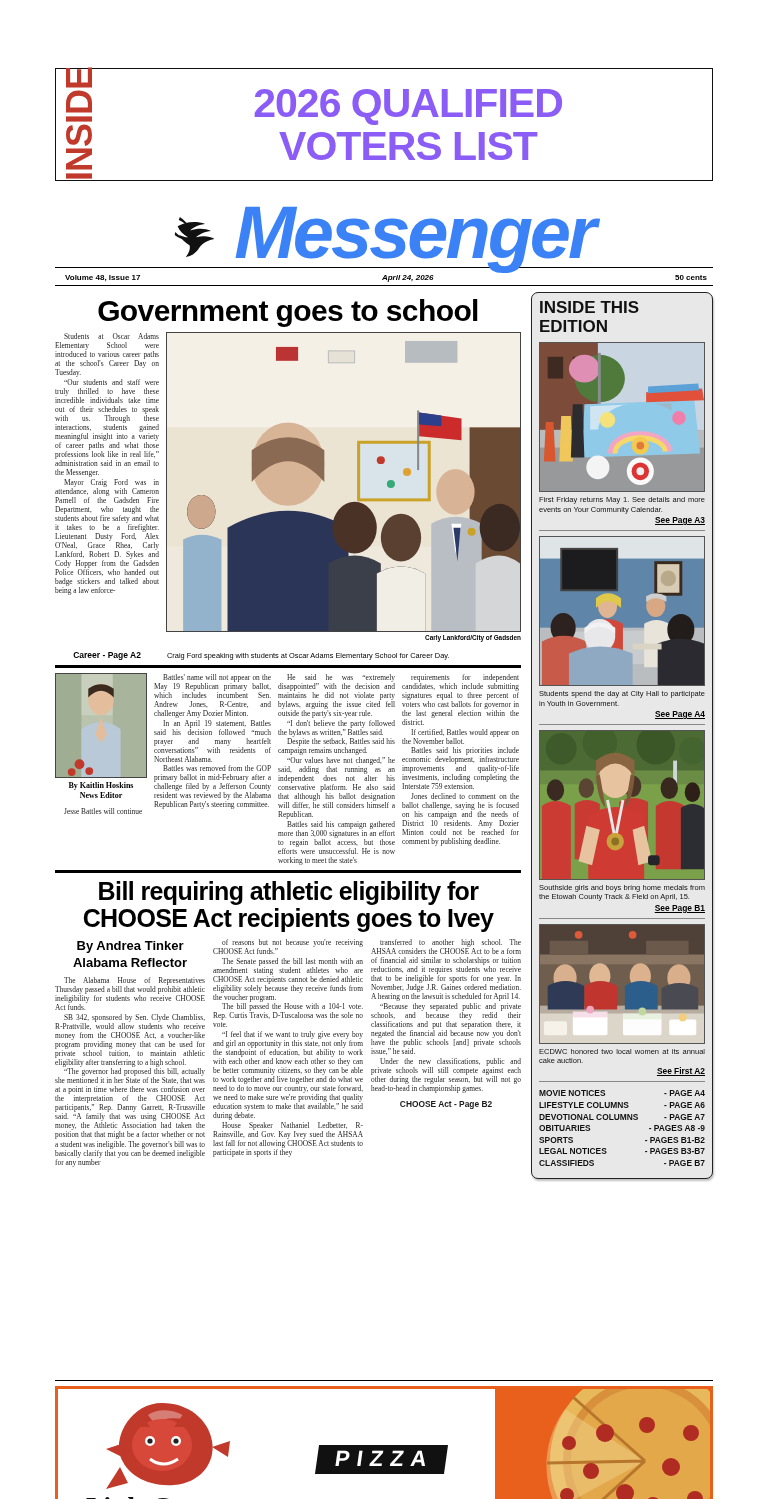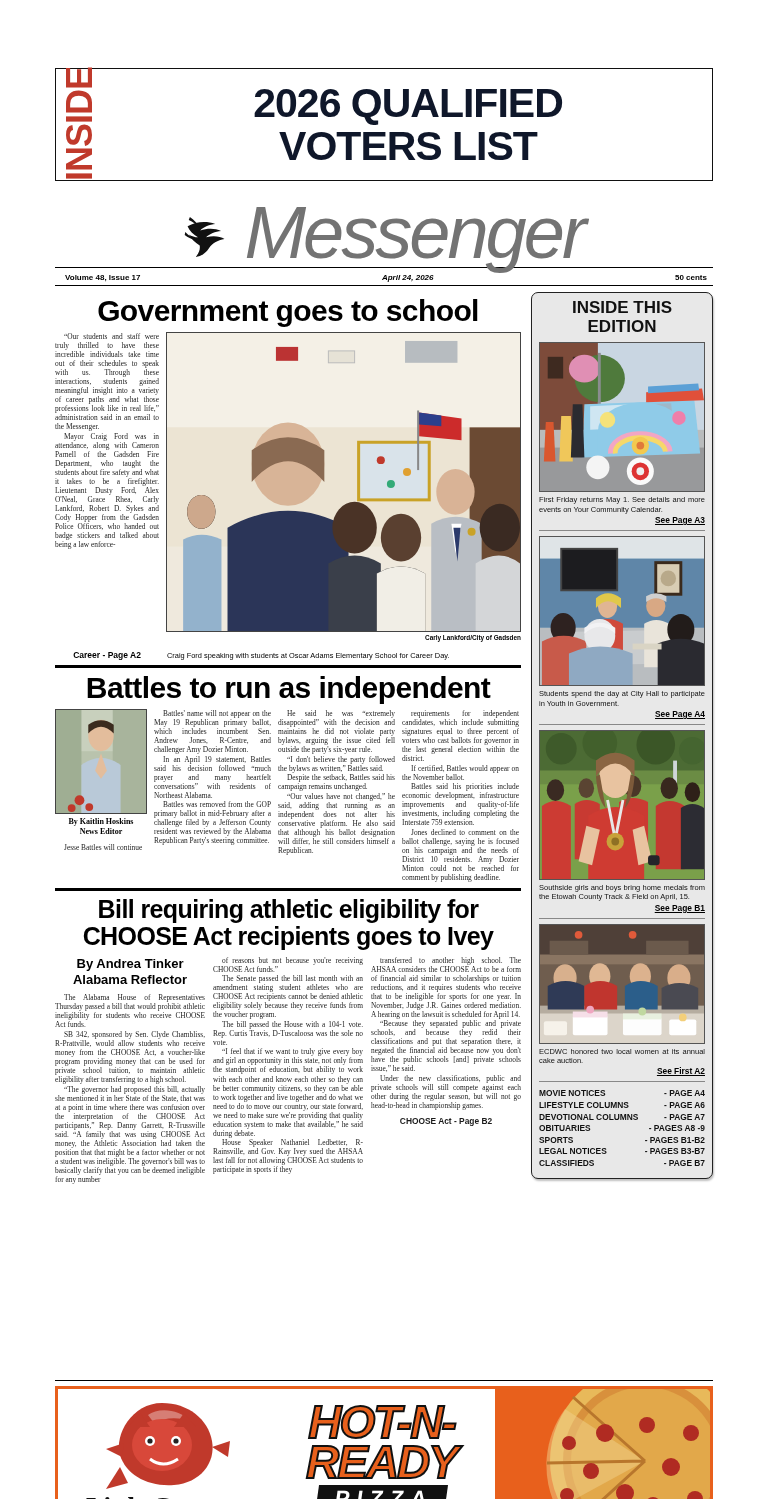--- a/index.html
+++ b/index.html
@@ -42,41 +42,41 @@
     flex: 1;
     display: flex;
     flex-direction: column;
     align-items: center;
     justify-content: center;
     font-family: "Liberation Sans", sans-serif;
     font-weight: bold;
     font-size: 41px;
     line-height: 1.04;
     letter-spacing: -1px;
-    color: #0f172a;
+    color: #8b5cf6;
   }
 
   
   .masthead {
     margin-top: 14px;
     display: flex;
     align-items: flex-end;
     justify-content: center;
     height: 72px;
     position: relative;
   }
   .bird-logo { width: 58px; height: 52px; margin-right: 2px; margin-bottom: 6px; }
   .masthead-title {
     font-family: "Liberation Sans", sans-serif;
-    font-weight: normal;
+    font-weight: bold;
     font-style: italic;
     font-size: 74px;
     letter-spacing: -3px;
     line-height: 0.92;
-    color: #737373;
+    color: #3b82f6;
   }
   .masthead-rule { border-bottom: 1px solid #000; }
   .masthead-meta {
     display: flex;
     justify-content: space-between;
     align-items: flex-end;
     font-family: "Liberation Sans", sans-serif;
     font-size: 8px;
     font-weight: bold;
     padding: 3px 6px 3px 10px;
@@ -186,21 +186,21 @@
     border: 1px solid #222;
     border-radius: 7px;
     background: #e8e8e8;
     padding: 6px 7px 8px 7px;
     box-shadow: 1px 2px 2px rgba(0,0,0,.25);
   }
   .sidebar h2 {
     font-family: "Liberation Sans", sans-serif;
     font-weight: bold;
     font-size: 17px;
-    text-align: center;
+    text-align: left;
     line-height: 1.1;
     margin-bottom: 6px;
     color: #111;
   }
   .side-item { margin-bottom: 3px; }
   .side-photo { width: 100%; border: 1px solid #555; display:block; }
   .side-cap {
     font-family: "Liberation Sans", sans-serif;
     font-size: 7.5px;
     line-height: 1.25;
@@ -318,20 +318,21 @@
   </div>
 
   <div class="content">
 
     <div class="left-col">
 
       <div>
         <h1 class="headline">Government goes to school</h1>
         <div class="art1">
           <div class="art1-col body-text">
+            <p>Students at Oscar Adams Elementary School were introduced to various career paths at the school's Career Day on Tuesday.</p>
             <p>“Our students and staff were truly thrilled to have these incredible individuals take time out of their schedules to speak with us. Through these interactions, students gained meaningful insight into a variety of career paths and what those professions look like in real life,” administration said in an email to the Messenger.</p>
             <p>Mayor Craig Ford was in attendance, along with Cameron Parnell of the Gadsden Fire Department, who taught the students about fire safety and what it takes to be a firefighter. Lieutenant Dusty Ford, Alex O'Neal, Grace Rhea, Carly Lankford, Robert D. Sykes and Cody Hopper from the Gadsden Police Officers, who handed out badge stickers and talked about being a law enforce-</p>
           </div>
           <div class="art1-photo-wrap">
             <svg class="photo" viewBox="0 0 350 300" preserveAspectRatio="none" style="height:300px">
               <rect width="350" height="300" fill="#efe9dd"></rect>
               <rect y="0" width="350" height="95" fill="#f4f0e6"></rect>
               <rect x="0" y="95" width="350" height="120" fill="#ece4d3"></rect>
               <rect x="300" y="95" width="50" height="205" fill="#6b4a33"></rect>
               <rect x="108" y="14" width="22" height="14" fill="#b33"></rect>
@@ -370,21 +371,20 @@
         </div>
         <div class="cutline-row">
           <div class="jump-line">Career - Page A2</div>
           <div class="cutline">Craig Ford speaking with students at Oscar Adams Elementary School for Career Day.</div>
         </div>
       </div>
 
       <div class="hr-dbl"></div>
 
       <div>
-        <h1 class="headline">Battles to run as independent</h1>
         <div class="art2">
           <div class="art2-c1">
             <svg class="mugshot" viewBox="0 0 92 105" preserveAspectRatio="none">
               <rect width="92" height="105" fill="#b9c3ad"></rect>
               <rect x="0" y="0" width="92" height="42" fill="#c8d0bd"></rect>
               <rect x="58" y="0" width="34" height="105" fill="#a8b49c"></rect>
               <rect x="0" y="0" width="26" height="105" fill="#9fae93"></rect>
               <ellipse cx="46" cy="26" rx="13" ry="16" fill="#e3bd9c"></ellipse>
               <path d="M33 24 Q46 10 59 24 L59 15 Q46 6 33 15 Z" fill="#3b2b1e"></path>
               <path d="M26 105 L26 56 Q46 42 66 56 L66 105 Z" fill="#b9c9d8"></path>
@@ -404,20 +404,21 @@
           <div class="art2-c2 body-text">
             <p>Battles' name will not appear on the May 19 Republican primary ballot, which includes incumbent Sen. Andrew Jones, R-Centre, and challenger Amy Dozier Minton.</p>
             <p>In an April 19 statement, Battles said his decision followed “much prayer and many heartfelt conversations” with residents of Northeast Alabama.</p>
             <p>Battles was removed from the GOP primary ballot in mid-February after a challenge filed by a Jefferson County resident was reviewed by the Alabama Republican Party's steering committee.</p>
           </div>
           <div class="art2-c3 body-text">
             <p>He said he was “extremely disappointed” with the decision and maintains he did not violate party bylaws, arguing the issue cited fell outside the party's six-year rule.</p>
             <p>“I don't believe the party followed the bylaws as written,” Battles said.</p>
             <p>Despite the setback, Battles said his campaign remains unchanged.</p>
             <p>“Our values have not changed,” he said, adding that running as an independent does not alter his conservative platform. He also said that although his ballot designation will differ, he still considers himself a Republican.</p>
+            <p>Battles said his campaign gathered more than 3,000 signatures in an effort to regain ballot access, but those efforts were unsuccessful. He is now working to meet the state's</p>
           </div>
           <div class="art2-c4 body-text">
             <p>requirements for independent candidates, which include submitting signatures equal to three percent of voters who cast ballots for governor in the last general election within the district.</p>
             <p>If certified, Battles would appear on the November ballot.</p>
             <p>Battles said his priorities include economic development, infrastructure improvements and quality-of-life investments, including completing the Interstate 759 extension.</p>
             <p>Jones declined to comment on the ballot challenge, saying he is focused on his campaign and the needs of District 10 residents. Amy Dozier Minton could not be reached for comment by publishing deadline.</p>
           </div>
         </div>
       </div>
 
@@ -652,24 +653,20 @@
           <circle cx="88" cy="44" r="5" fill="#fff"></circle>
             <circle cx="88" cy="44" r="2.6" fill="#222"></circle>
           <path d="M62 62 Q75 72 90 62" fill="none" stroke="#fff" stroke-width="3"></path>
           <path d="M18 52 L36 46 L34 60 Z" fill="#c0392b"></path>
           <path d="M124 50 L142 44 L140 60 Z" fill="#c0392b"></path>
           <path d="M32 70 L18 92 L40 86 Z" fill="#c0392b"></path>
         </svg>
         <div class="ad-lc-text">Little Caesars</div>
       </div>
       <div class="ad-mid">
-        <div class="hotnready">
-          <span>HOT-N-</span><br>
-          <span>READY</span>
-        </div>
         <div class="pizza-word">PIZZA</div>
       </div>
       <div class="ad-right">
         <svg viewBox="0 0 215 142" preserveAspectRatio="none" style="width:100%;height:100%">
           <rect width="215" height="142" fill="#e8601c"></rect>
           <circle cx="150" cy="72" r="95" fill="#e8b95a"></circle>
           <circle cx="150" cy="72" r="82" fill="#d8903c"></circle>
           <circle cx="150" cy="72" r="74" fill="#e2a84a"></circle>
           <path d="M150 72 L70 20 A95 95 0 0 0 62 120 Z" fill="#f0d08a" opacity=".5"></path>
           <path d="M150 72 L78 8 M150 72 L52 74 M150 72 L80 136" stroke="#b8762c" stroke-width="3" fill="none"></path>

